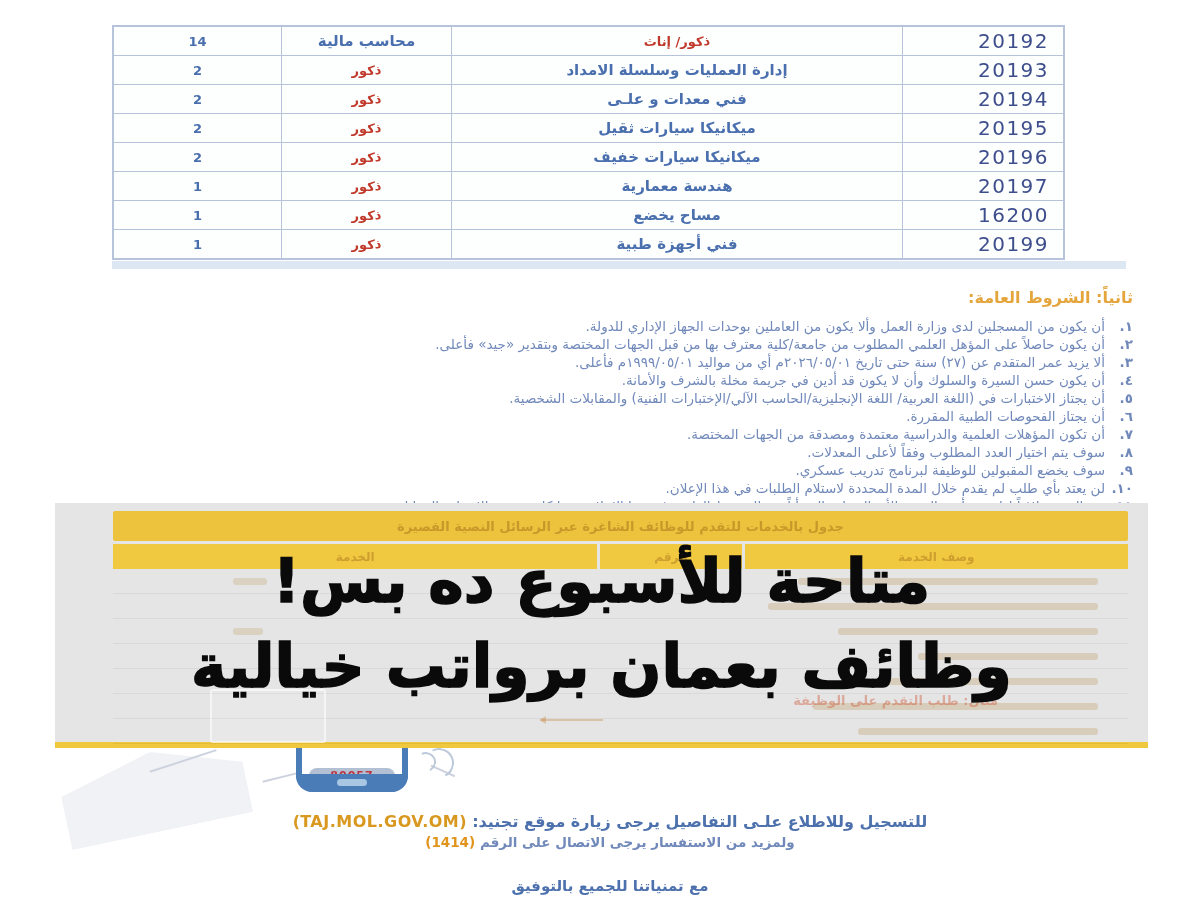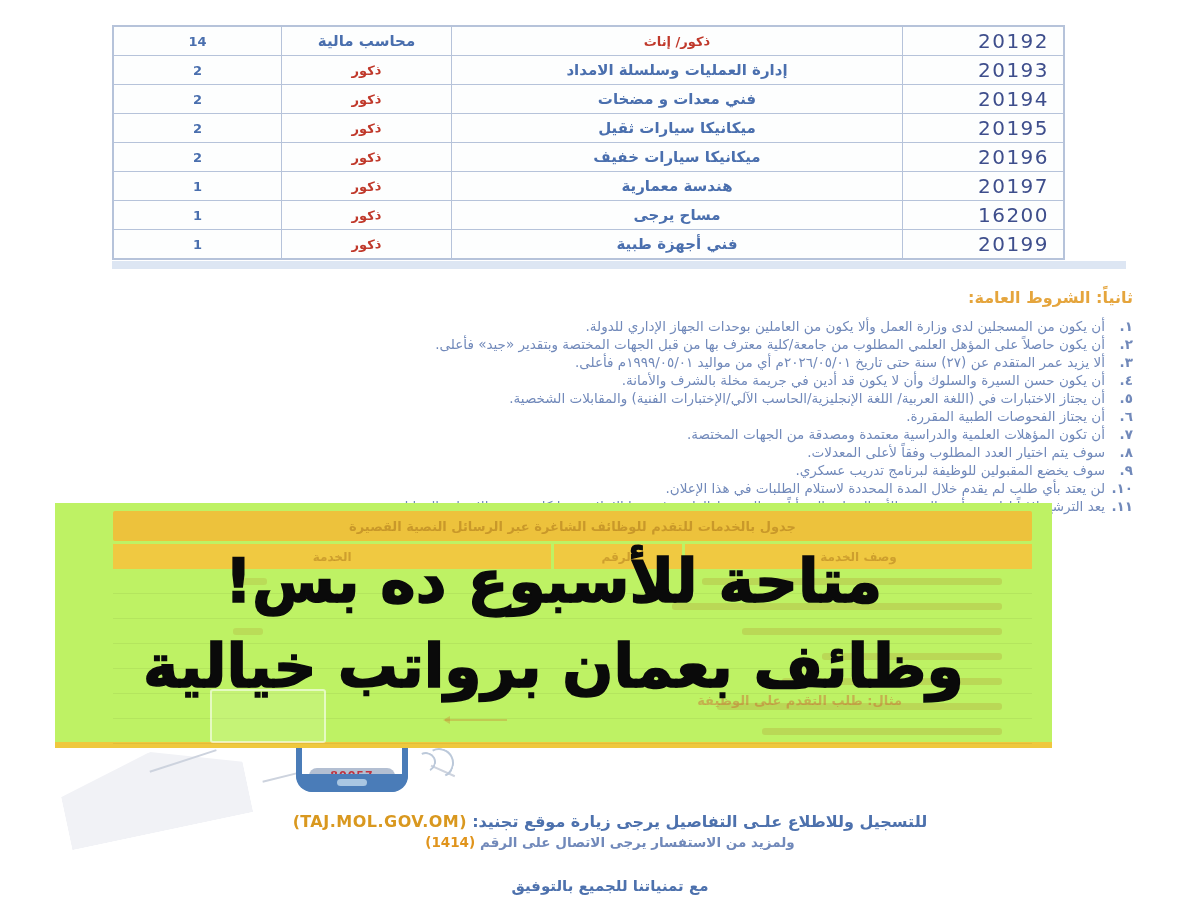--- a/index.html
+++ b/index.html
@@ -29,22 +29,22 @@
   .cell-code{color:#3e4e8c;font-size:20px;font-weight:400;letter-spacing:1.5px;}
   .table-shadow{position:absolute;left:112px;top:261px;width:1014px;height:8px;background:#dde6f3;}
   
   .conditions{position:absolute;right:67px;top:288px;width:990px;direction:rtl;}
   .cond-heading{color:#e5a53d;font-weight:700;font-size:16px;margin-bottom:11px;}
   .cond-item{display:flex;color:#7189ba;font-size:13.5px;line-height:17px;margin-bottom:1px;}
   .cond-num{flex:none;width:28px;font-weight:600;}
   .cond-text{flex:1;text-align:justify;}
   
   .banner{
-    position:absolute;left:55px;top:503px;width:997px;height:245px;
-    background:#bef264;z-index:5;box-sizing:border-box;
+    position:absolute;left:55px;top:503px;width:1093px;height:245px;
+    background:#e5e5e5;z-index:5;box-sizing:border-box;
     border-bottom:6px solid #efc83e;
   }
   .ghost-table{position:absolute;left:58px;right:20px;top:8px;bottom:8px;}
   .ghost-title{
     height:30px;background:#edc23c;border-radius:2px;
     display:flex;align-items:center;justify-content:center;
     color:rgba(172,118,28,0.55);font-size:13px;font-weight:700;direction:rtl;
   }
   .ghost-cols{display:flex;direction:rtl;height:25px;margin-top:3px;gap:3px;}
   .ghost-col{
@@ -126,21 +126,21 @@
   </div>
     <div class="job-row">
     <div class="job-cell cell-count">2</div>
     <div class="job-cell cell-gender">ذكور</div>
     <div class="job-cell cell-title">إدارة العمليات وسلسلة الامداد</div>
     <div class="job-cell cell-code">20193</div>
   </div>
     <div class="job-row">
     <div class="job-cell cell-count">2</div>
     <div class="job-cell cell-gender">ذكور</div>
-    <div class="job-cell cell-title">فني معدات و مضخات</div>
+    <div class="job-cell cell-title">فني معدات و علـى</div>
     <div class="job-cell cell-code">20194</div>
   </div>
     <div class="job-row">
     <div class="job-cell cell-count">2</div>
     <div class="job-cell cell-gender">ذكور</div>
     <div class="job-cell cell-title">ميكانيكا سيارات ثقيل</div>
     <div class="job-cell cell-code">20195</div>
   </div>
     <div class="job-row">
     <div class="job-cell cell-count">2</div>
@@ -150,21 +150,21 @@
   </div>
     <div class="job-row">
     <div class="job-cell cell-count">1</div>
     <div class="job-cell cell-gender">ذكور</div>
     <div class="job-cell cell-title">هندسة معمارية</div>
     <div class="job-cell cell-code">20197</div>
   </div>
     <div class="job-row">
     <div class="job-cell cell-count">1</div>
     <div class="job-cell cell-gender">ذكور</div>
-    <div class="job-cell cell-title">مساح يرجى</div>
+    <div class="job-cell cell-title">مساح يخضع</div>
     <div class="job-cell cell-code">16200</div>
   </div>
     <div class="job-row">
     <div class="job-cell cell-count">1</div>
     <div class="job-cell cell-gender">ذكور</div>
     <div class="job-cell cell-title">فني أجهزة طبية</div>
     <div class="job-cell cell-code">20199</div>
   </div>
   </div>
 <div class="table-shadow"></div>

